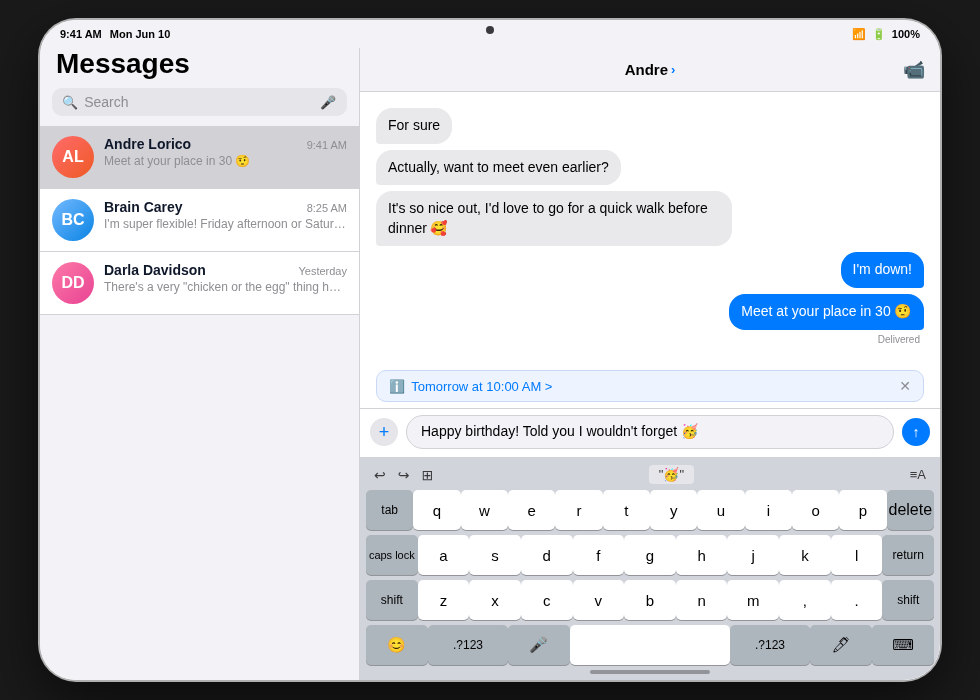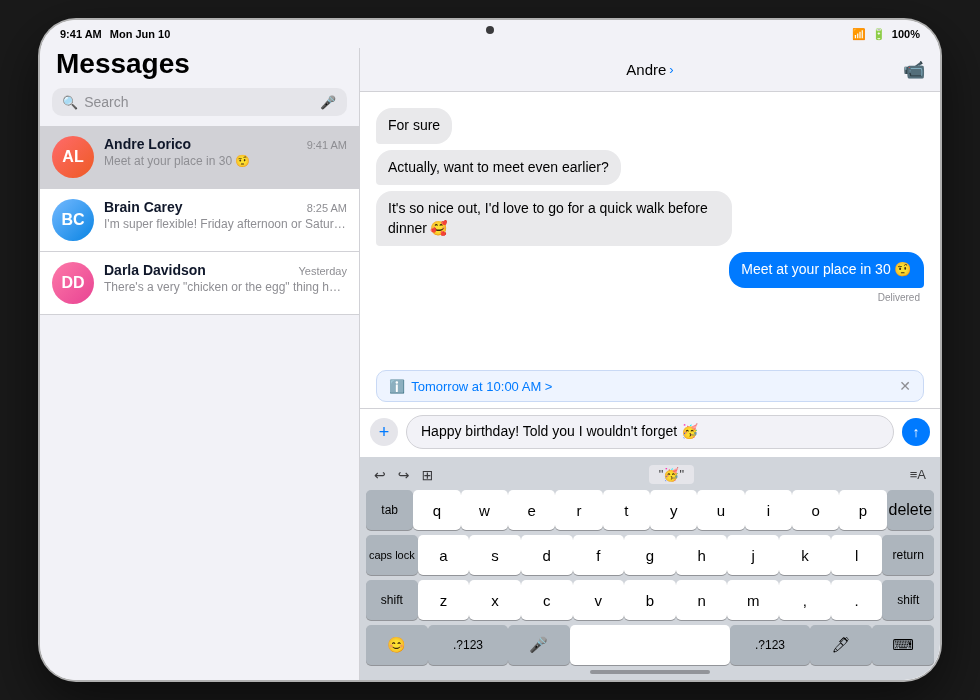--- a/index.html
+++ b/index.html
@@ -143,21 +143,21 @@
       background: #f2f2f7;
       border-bottom: 1px solid #d1d1d6;
       display: flex;
       align-items: center;
       justify-content: center;
       position: relative;
       flex-shrink: 0;
     }
     .chat-header-name {
       font-size: 15px;
-      font-weight: 400;
+      font-weight: 700;
       color: #000;
       display: flex;
       align-items: center;
       gap: 3px;
     }
     .chat-header-chevron { color: #007aff; font-size: 13px; }
     .chat-header-right {
       position: absolute;
       right: 14px;
       color: #007aff;
@@ -430,20 +430,23 @@
           <div class="msg-bubble msg-incoming">
             <span>For sure</span>
           </div>
           <div class="msg-bubble msg-incoming">
             <span>Actually, want to meet even earlier?</span>
           </div>
           <div class="msg-bubble msg-incoming">
             <span>It's so nice out, I'd love to go for a quick walk before dinner 🥰</span>
           </div>
           <div class="msg-bubble msg-outgoing">
+            <span>I'm down!</span>
+          </div>
+          <div class="msg-bubble msg-outgoing">
             <span>Meet at your place in 30 🤨</span>
           </div>
           <div class="msg-delivered">Delivered</div>
         </div>
 
         <div class="schedule-reminder">
           <div class="schedule-text">
             <span>ℹ️</span>
             <span>Tomorrow at 10:00 AM &gt;</span>
           </div>

